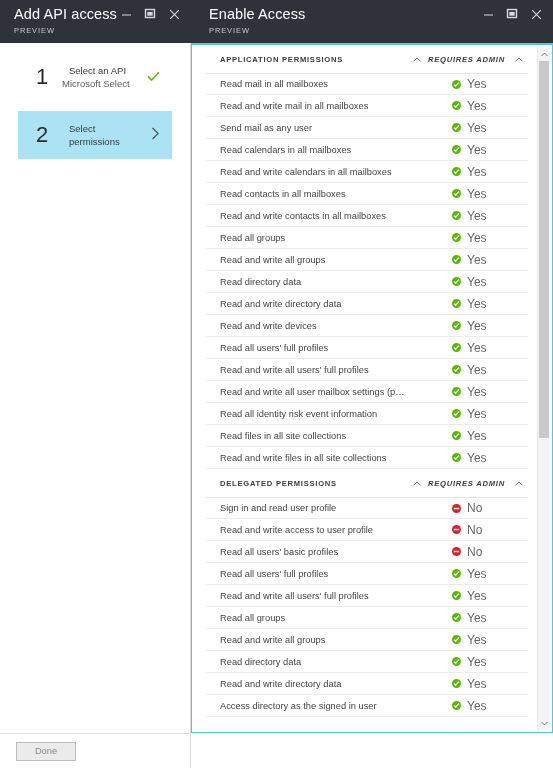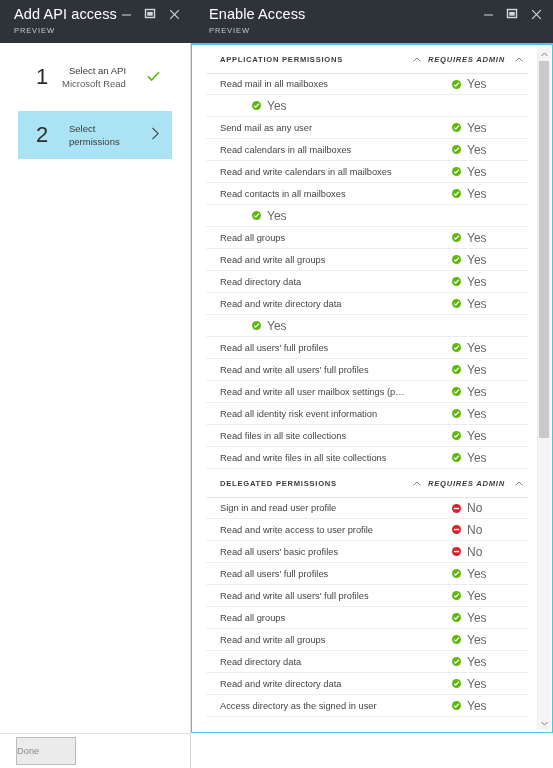--- a/index.html
+++ b/index.html
@@ -264,28 +264,28 @@
     position: absolute;
     left: 191px; right: 0; top: 0; bottom: 0;
     border-top: 1px solid #e2e2e2;
     display: flex;
     align-items: center;
   }
 
   .btn {
     margin-left: 16px;
     min-width: 60px;
-    height: 28px;
+    height: 19px;
     background: #ebebeb;
     border: 1px solid #bcbcbc;
     color: #8a8a8a;
     font-size: 9.3px;
     font-family: "Liberation Sans", sans-serif;
     line-height: 17px;
-    text-align: left;
+    text-align: center;
     cursor: default;
   }
   .btn-select { margin-left: 24px; min-width: 56px; }
 </style>
 </head>
 <body>
 
 <div id="app">
 
   <div class="blade blade-left">
@@ -314,21 +314,21 @@
       </div>
     </div>
 
     <div class="left-body">
       <div class="steps">
 
         <div class="step">
           <div class="step-num">1</div>
           <div class="step-labels">
             <div class="step-title">Select an API</div>
-            <div class="step-desc">Microsoft Read</div>
+            <div class="step-desc">Microsoft Select</div>
           </div>
           <div class="step-mark">
             <svg width="13" height="11" viewBox="0 0 13 11">
               <path d="M1 5.4 L4.6 9 L12 1.3" stroke="#5db80a" stroke-width="1.6" fill="none"></path>
             </svg>
           </div>
         </div>
 
         <div class="step active">
           <div class="step-num">2</div>
@@ -395,20 +395,21 @@
                 <span style="display: block; width: 9px; height: 9px;">
                   <svg viewBox="0 0 12 12" class="badge">
                     <circle cx="6" cy="6" r="6" fill="#5db80a"></circle>
                     <path d="M2.9 6.1 L4.9 8.2 L9.2 3.5" stroke="#ffffff" stroke-width="1.6" fill="none"></path>
                   </svg>
                 </span>
                 <span class="lbl">Yes</span>
               </div>
             </div>
             <div class="perm-row">
+              <div class="perm-name">Read and write mail in all mailboxes</div>
               <div class="perm-admin">
                 <span style="display: block; width: 9px; height: 9px;">
                   <svg viewBox="0 0 12 12" class="badge">
                     <circle cx="6" cy="6" r="6" fill="#5db80a"></circle>
                     <path d="M2.9 6.1 L4.9 8.2 L9.2 3.5" stroke="#ffffff" stroke-width="1.6" fill="none"></path>
                   </svg>
                 </span>
                 <span class="lbl">Yes</span>
               </div>
             </div>
@@ -454,20 +455,21 @@
                 <span style="display: block; width: 9px; height: 9px;">
                   <svg viewBox="0 0 12 12" class="badge">
                     <circle cx="6" cy="6" r="6" fill="#5db80a"></circle>
                     <path d="M2.9 6.1 L4.9 8.2 L9.2 3.5" stroke="#ffffff" stroke-width="1.6" fill="none"></path>
                   </svg>
                 </span>
                 <span class="lbl">Yes</span>
               </div>
             </div>
             <div class="perm-row">
+              <div class="perm-name">Read and write contacts in all mailboxes</div>
               <div class="perm-admin">
                 <span style="display: block; width: 9px; height: 9px;">
                   <svg viewBox="0 0 12 12" class="badge">
                     <circle cx="6" cy="6" r="6" fill="#5db80a"></circle>
                     <path d="M2.9 6.1 L4.9 8.2 L9.2 3.5" stroke="#ffffff" stroke-width="1.6" fill="none"></path>
                   </svg>
                 </span>
                 <span class="lbl">Yes</span>
               </div>
             </div>
@@ -513,20 +515,21 @@
                 <span style="display: block; width: 9px; height: 9px;">
                   <svg viewBox="0 0 12 12" class="badge">
                     <circle cx="6" cy="6" r="6" fill="#5db80a"></circle>
                     <path d="M2.9 6.1 L4.9 8.2 L9.2 3.5" stroke="#ffffff" stroke-width="1.6" fill="none"></path>
                   </svg>
                 </span>
                 <span class="lbl">Yes</span>
               </div>
             </div>
             <div class="perm-row">
+              <div class="perm-name">Read and write devices</div>
               <div class="perm-admin">
                 <span style="display: block; width: 9px; height: 9px;">
                   <svg viewBox="0 0 12 12" class="badge">
                     <circle cx="6" cy="6" r="6" fill="#5db80a"></circle>
                     <path d="M2.9 6.1 L4.9 8.2 L9.2 3.5" stroke="#ffffff" stroke-width="1.6" fill="none"></path>
                   </svg>
                 </span>
                 <span class="lbl">Yes</span>
               </div>
             </div>

